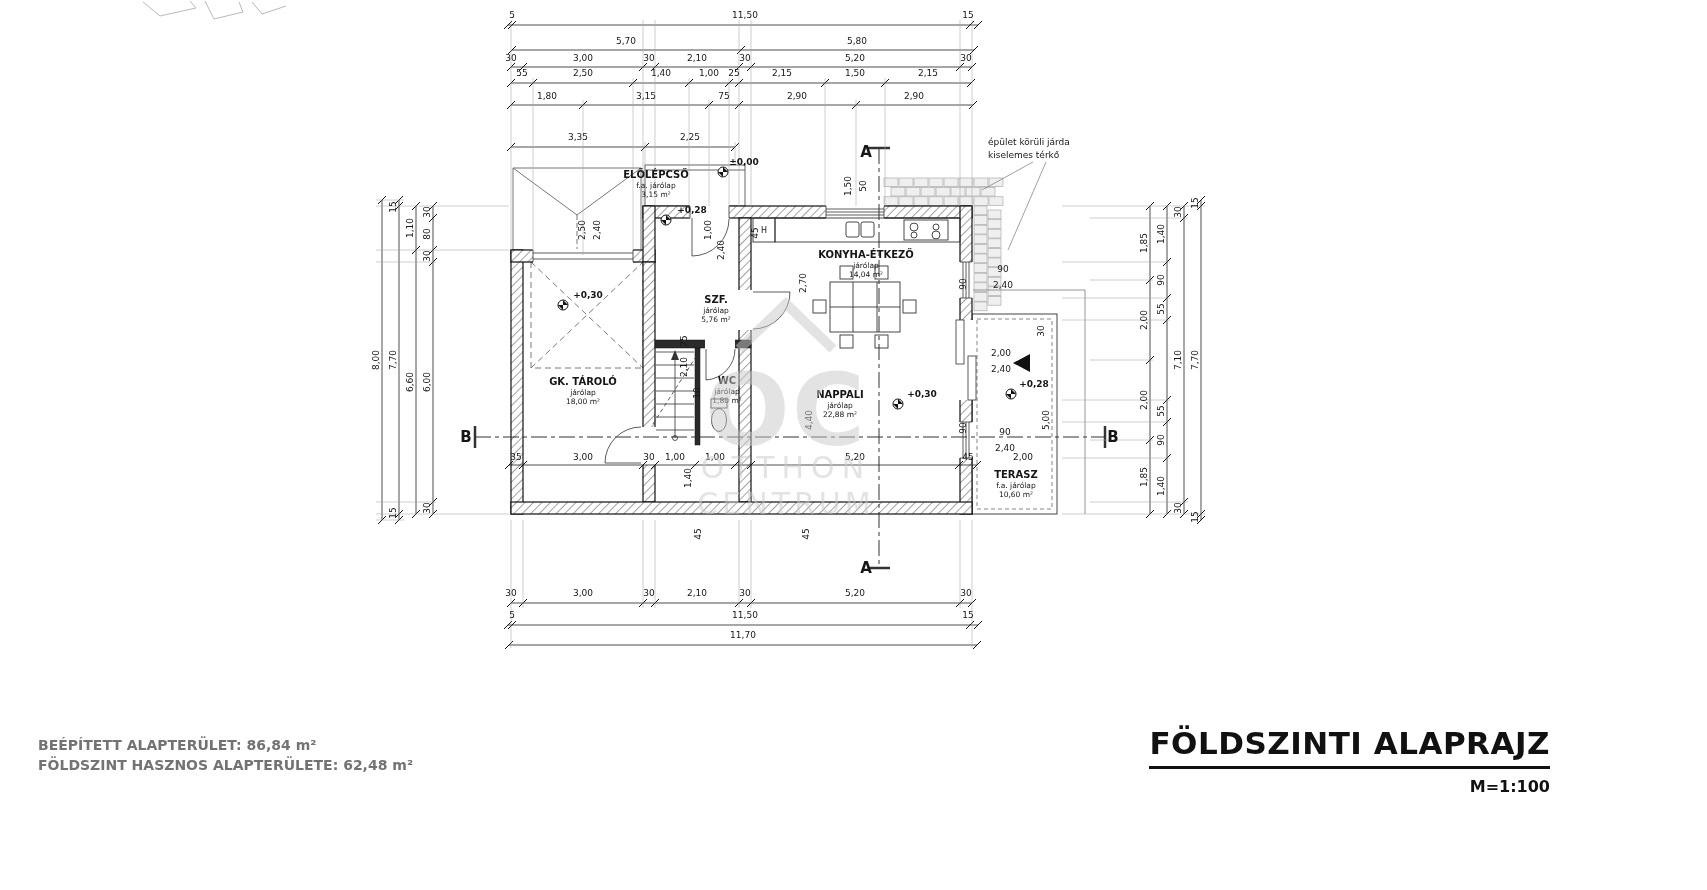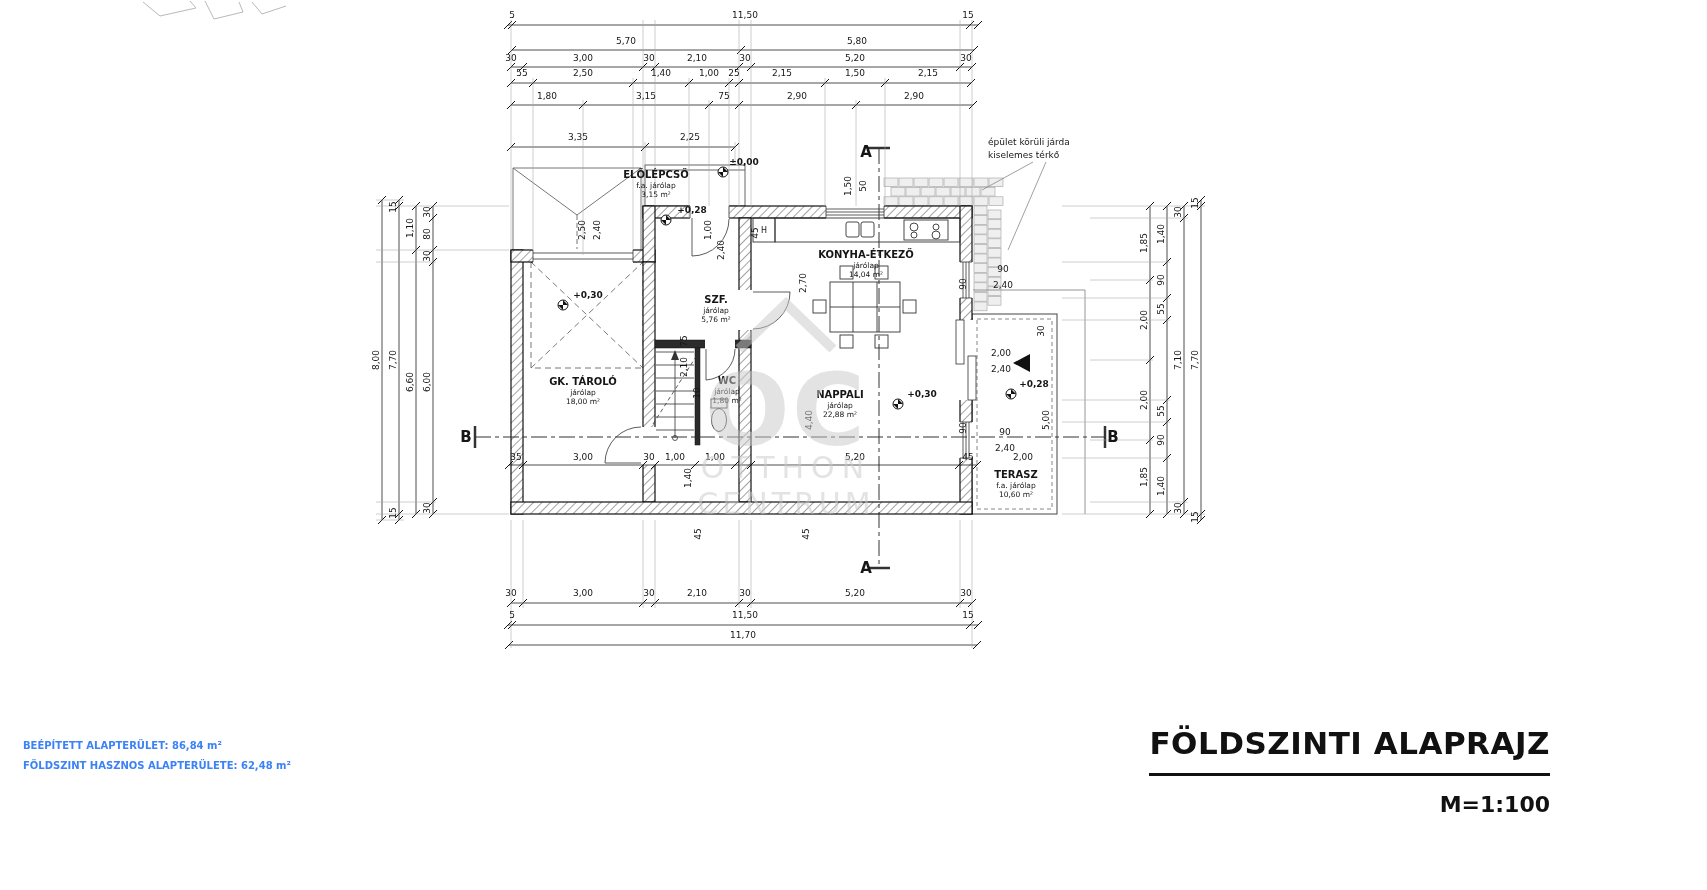--- a/index.html
+++ b/index.html
@@ -1,24 +1,24 @@
 <!DOCTYPE html>
 <html><head>
 <meta charset="utf-8">
 <style>
   html,body{margin:0;padding:0;background:#fff;}
   .page{position:relative;width:1707px;height:890px;overflow:hidden;background:#fff;
         font-family:"DejaVu Sans",sans-serif;color:#111;}
   svg{position:absolute;left:0;top:0;font-family:"DejaVu Sans",sans-serif;}
-  .summary{position:absolute;left:23px;top:736px;font-weight:bold;font-size:10px;
-           line-height:19.5px;color:#3b82f6;}
+  .summary{position:absolute;left:38px;top:736px;font-weight:bold;font-size:14px;
+           line-height:19.5px;color:#737373;}
   .titleblock{position:absolute;right:157px;top:725px;text-align:right;color:#111;}
   .titleblock .title{font-weight:bold;font-size:31px;letter-spacing:0.5px;
-           border-bottom:3px solid #111;padding-bottom:12px;}
-  .titleblock .scale{font-weight:bold;font-size:22px;margin-top:16px;}
+           border-bottom:3px solid #111;padding-bottom:5px;}
+  .titleblock .scale{font-weight:bold;font-size:16px;margin-top:8px;}
 </style>
 </head>
 <body>
 
 <div class="page">
 
 <svg id="plan" width="1707" height="890" viewBox="0 0 1707 890">
   <defs>
     <pattern id="hatch" patternUnits="userSpaceOnUse" width="6" height="6" patternTransform="rotate(45)">
       <rect width="6" height="6" fill="#ffffff"></rect>

